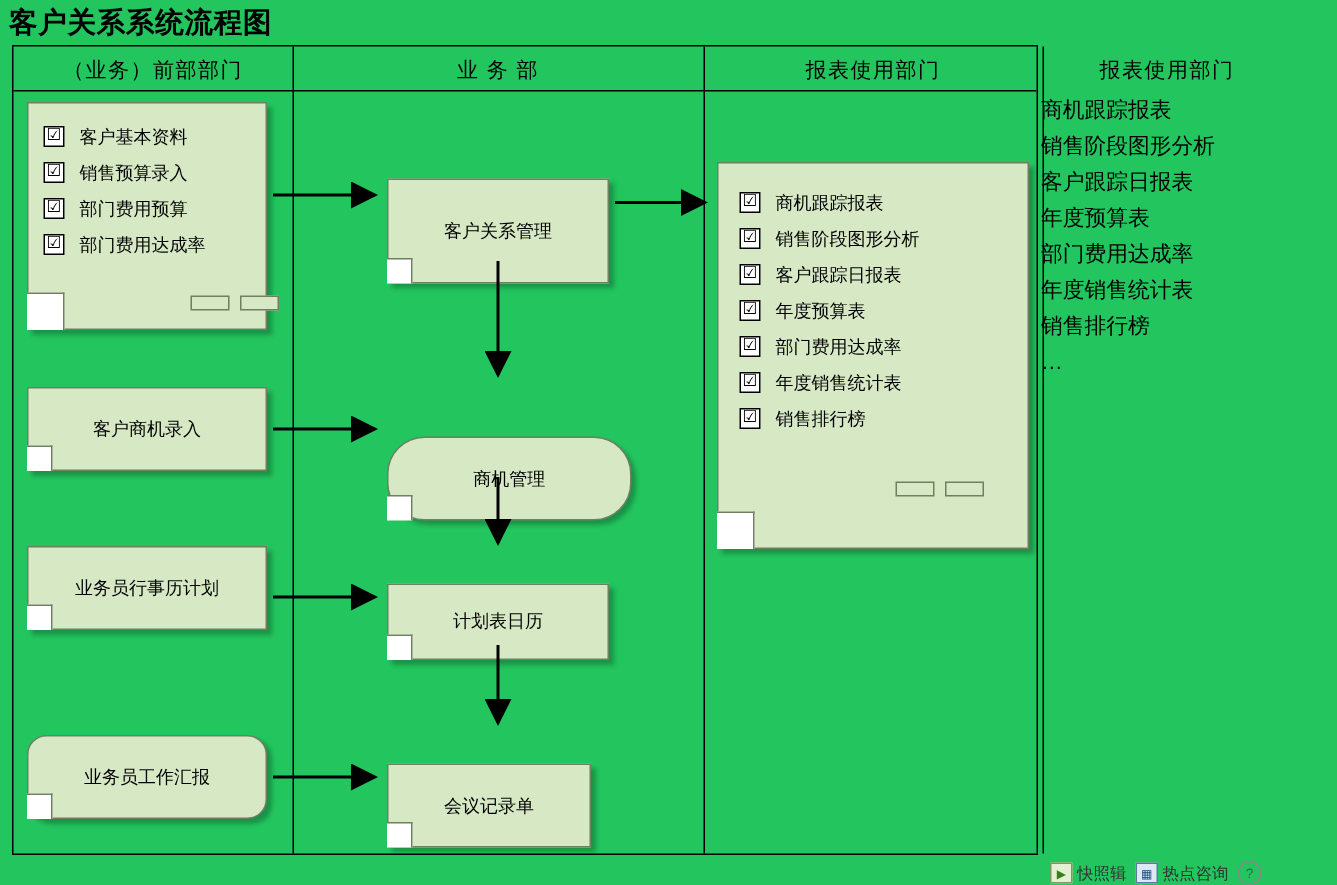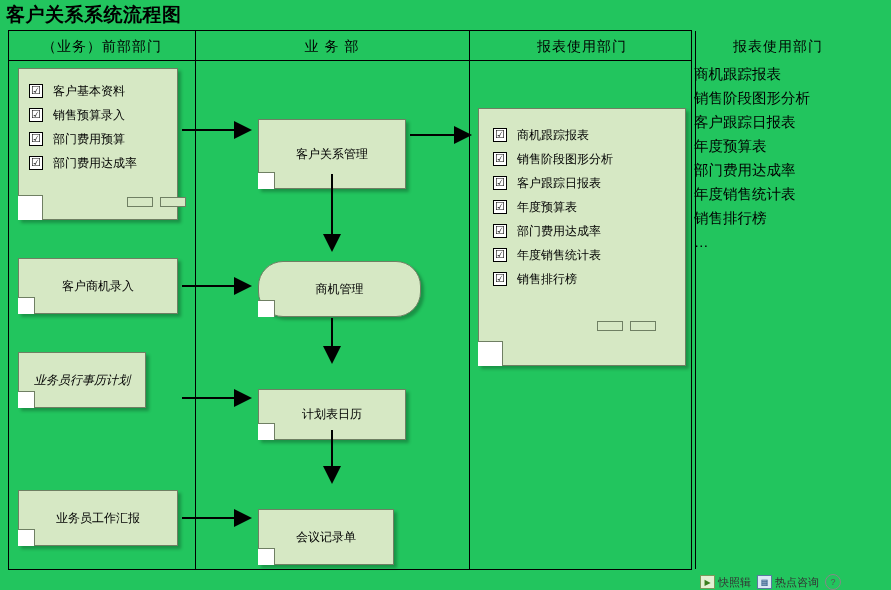--- a/index.html
+++ b/index.html
@@ -269,36 +269,36 @@
       <div class="minibar"></div>
     </div>
     <div class="fold"></div>
   </div>
 
   <div class="leftbox" style="left:18px;top:258px;width:160px;height:56px;">
     <span>客户商机录入</span>
     <div class="fold"></div>
   </div>
 
-  <div class="leftbox" style="left:18px;top:352px;width:128px;height:56px;font-style:italic;">
+  <div class="leftbox" style="left:18px;top:364px;width:160px;height:56px;">
     <span>业务员行事历计划</span>
     <div class="fold"></div>
   </div>
 
-  <div class="leftbox" style="left:18px;top:490px;width:160px;height:56px;">
+  <div class="leftbox" style="left:18px;top:490px;width:160px;height:56px;border-radius:13px;">
     <span>业务员工作汇报</span>
     <div class="fold"></div>
   </div>
 
   <div class="box" style="left:258px;top:100px;width:148px;height:70px;">
     <span>客户关系管理</span>
     <div class="fold"></div>
   </div>
 
-  <div class="box" style="left:258px;top:242px;width:163px;height:56px;border-radius:25px;">
+  <div class="box" style="left:258px;top:272px;width:163px;height:56px;border-radius:25px;">
     <span>商机管理</span>
     <div class="fold"></div>
   </div>
 
   <div class="box" style="left:258px;top:370px;width:148px;height:51px;">
     <span>计划表日历</span>
     <div class="fold"></div>
   </div>
 
   <div class="box" style="left:258px;top:490px;width:136px;height:56px;">

